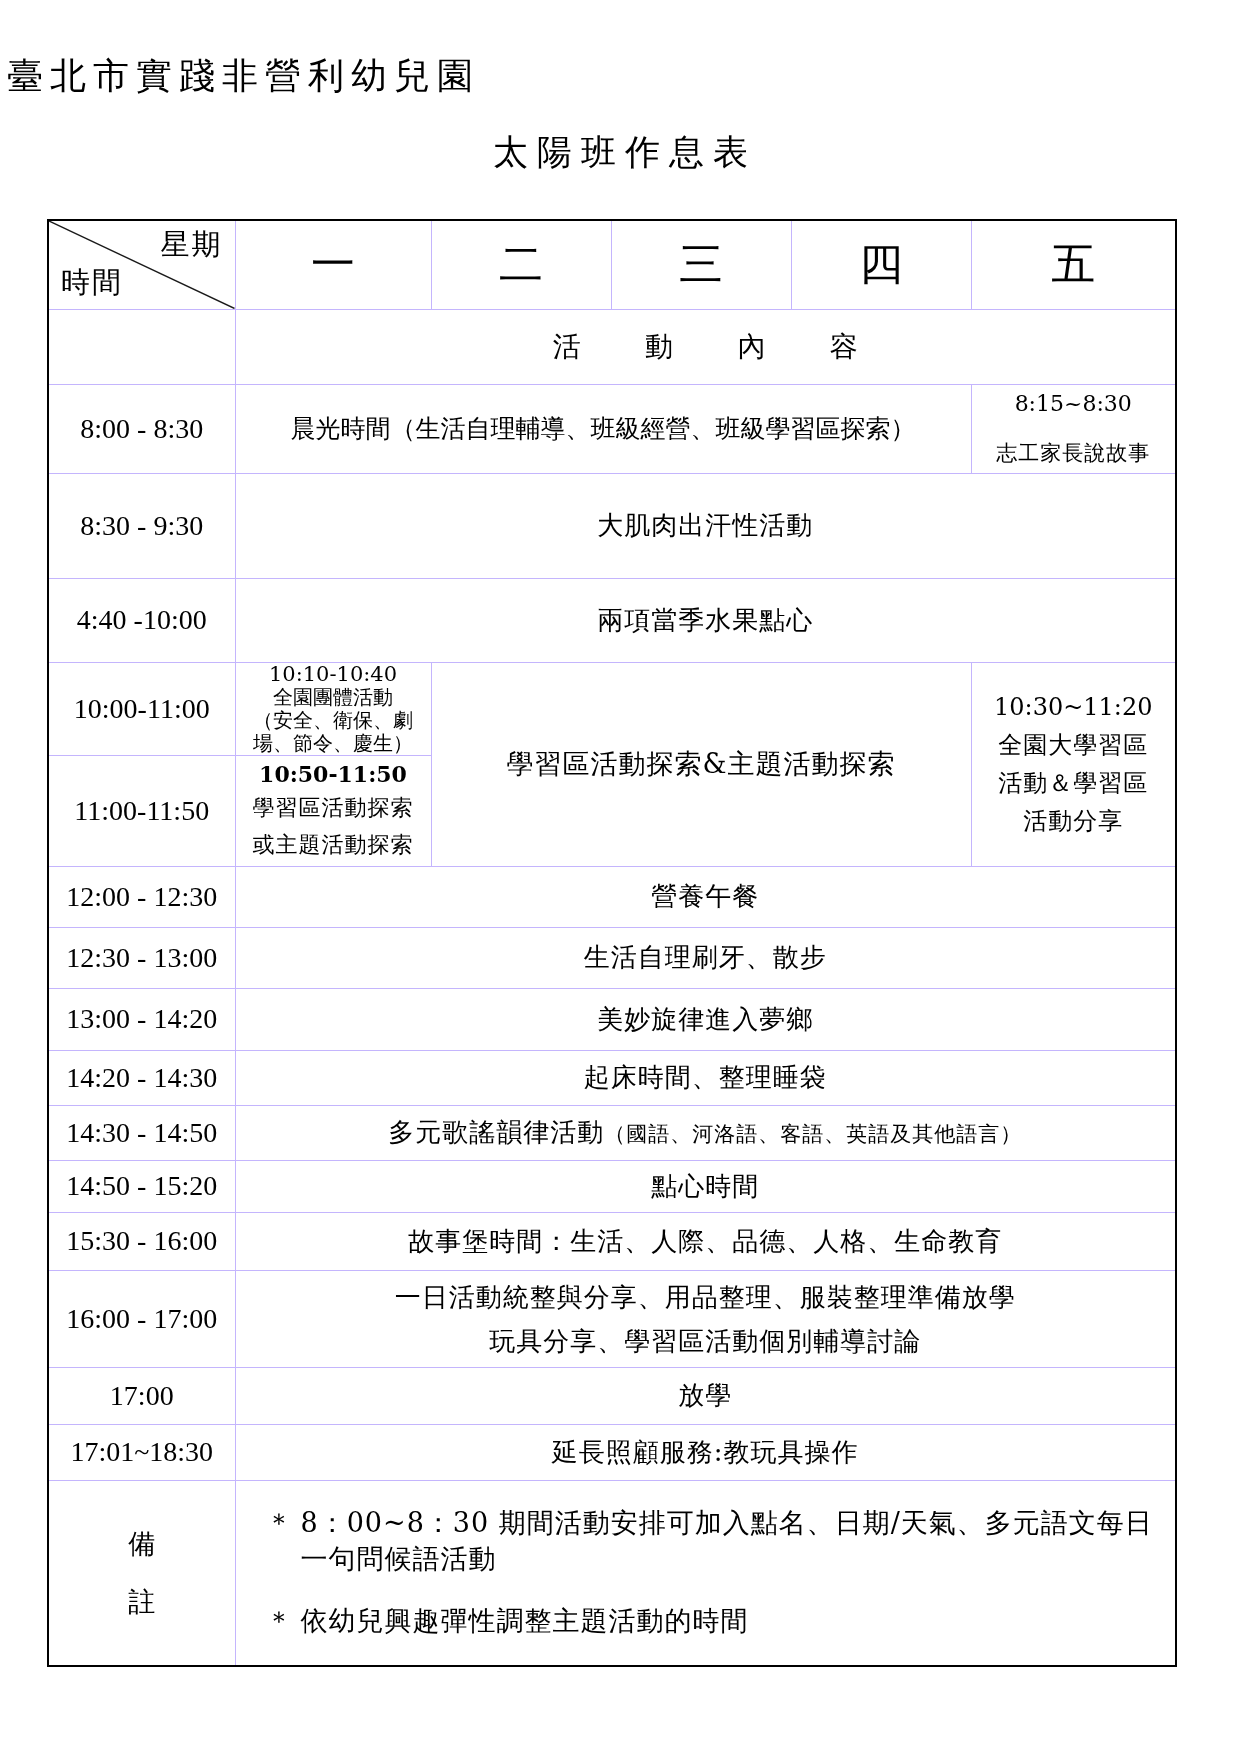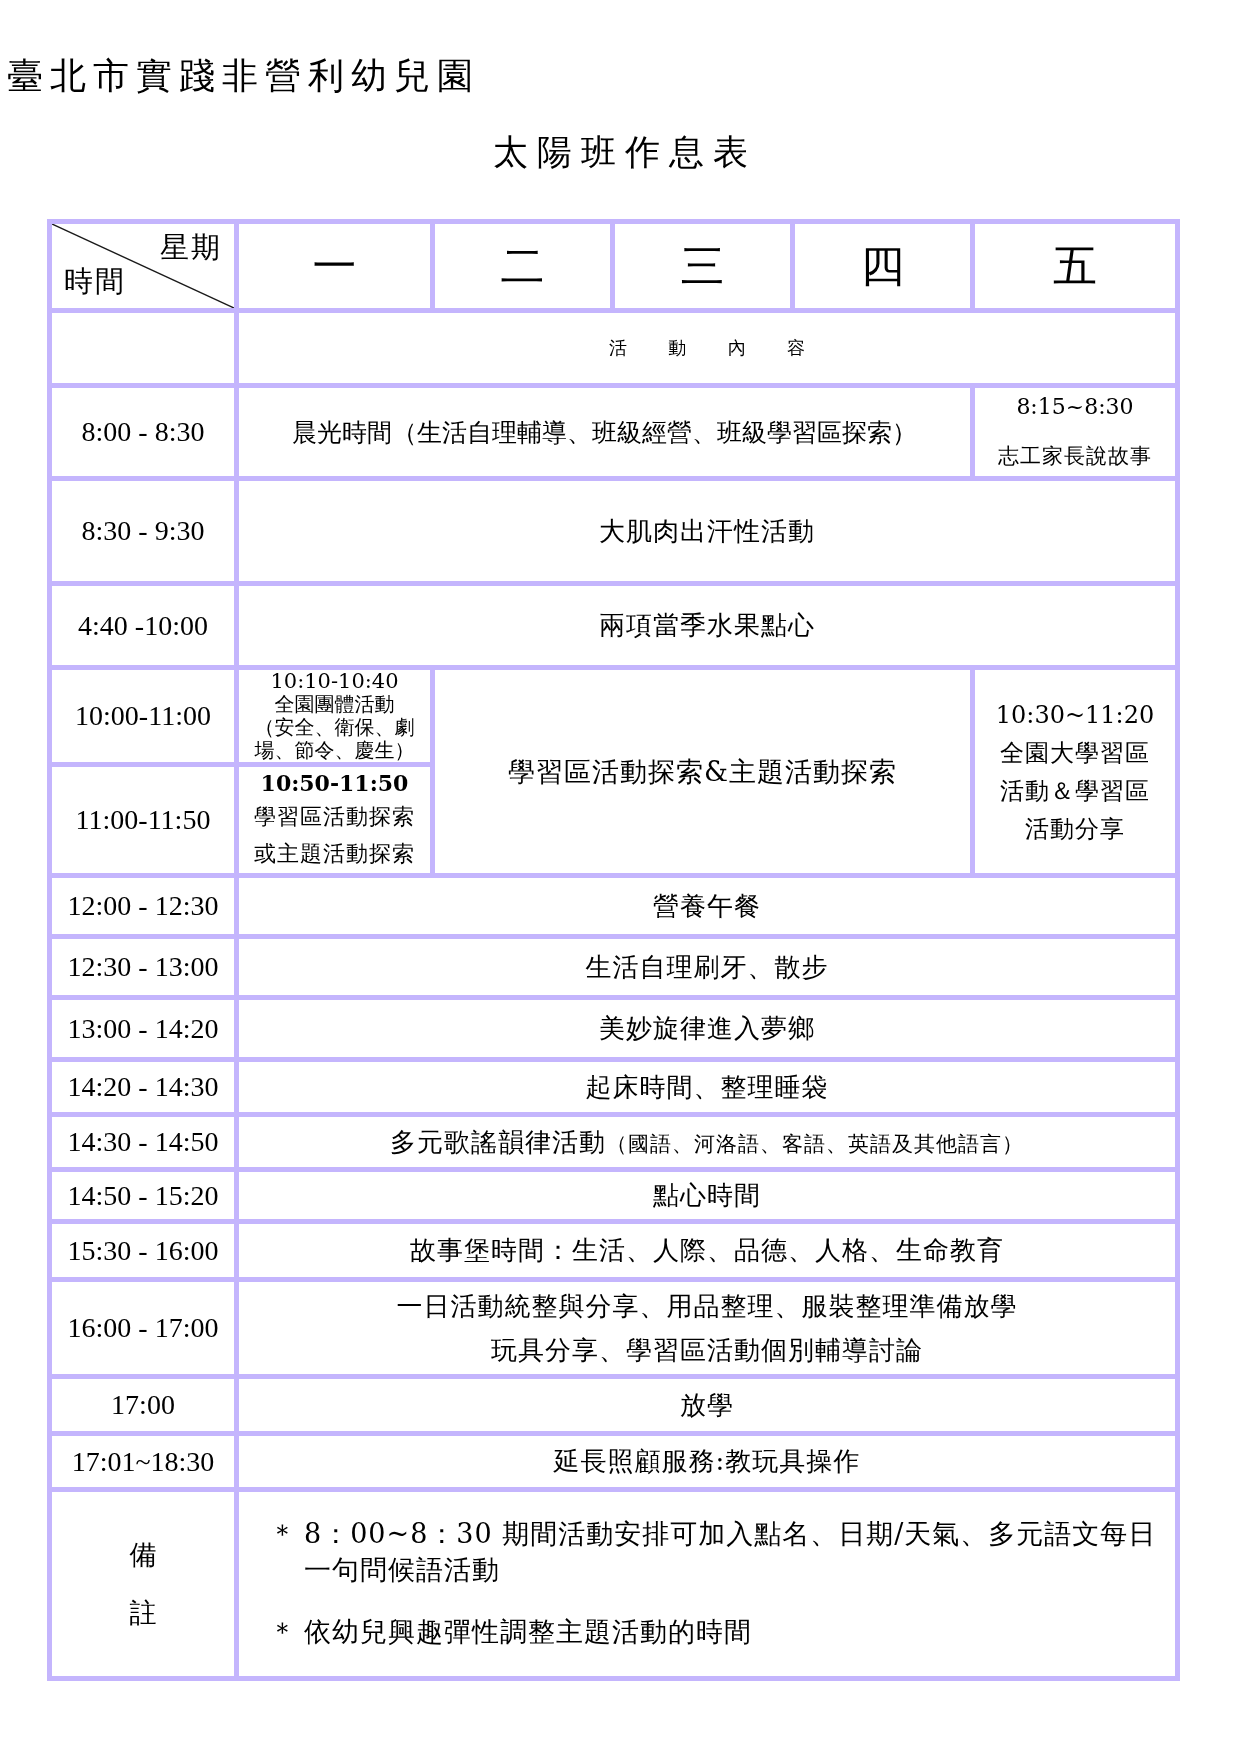--- a/index.html
+++ b/index.html
@@ -17,38 +17,38 @@
   .subtitle{
     margin-top:28px;text-align:center;
     font-size:35px;letter-spacing:9px;padding-left:9px;
   }
   table.schedule{
     border-collapse:collapse;table-layout:fixed;
     width:1128px;margin:43px 0 0 47px;
     border:2px solid #000;
   }
   td{
-    border:5px solid #c4b5fd;
+    border:1px solid #c4b5fd;
     padding:0;text-align:center;vertical-align:middle;
     font-size:26px;overflow:hidden;
   }
   
   .r1{height:89px}.r2{height:75px}.r3{height:89px}.r4{height:105px}
   .r5{height:84px}.r6{height:91px}.r7{height:111px}.r8{height:61px}
   .r9{height:61px}.r10{height:62px}.r11{height:55px}.r12{height:55px}
   .r13{height:52px}.r14{height:58px}.r15{height:97px}.r16{height:57px}
   .r17{height:56px}.r18{height:176px}
 
   .corner{position:relative;padding:0;}
   .corner svg{position:absolute;left:0;top:0;width:100%;height:100%;}
   .corner .week{position:absolute;top:4px;right:12px;font-size:29px;letter-spacing:2px;}
   .corner .time{position:absolute;bottom:6px;left:12px;font-size:29px;letter-spacing:2px;}
 
   .day-head{font-size:44px;}
-  .content-head{font-size:18px;letter-spacing:2.3em;padding-left:2.3em;}
+  .content-head{font-size:28px;letter-spacing:2.3em;padding-left:2.3em;}
 
   .time-cell{font-size:28px;font-family:"Liberation Serif","DejaVu Serif",serif;}
   .act{font-size:26px;letter-spacing:1px;}
   .act-sm{font-size:25px;letter-spacing:0;}
   .paren-sm{font-size:21px;}
 
   .fri-morning{vertical-align:middle;}
   .fri-morning .inner{display:flex;flex-direction:column;justify-content:space-between;height:76px;padding:6px 2px;}
   .fri-morning .t{font-size:22px;}
   .fri-morning .x{font-size:21px;letter-spacing:1px;}

